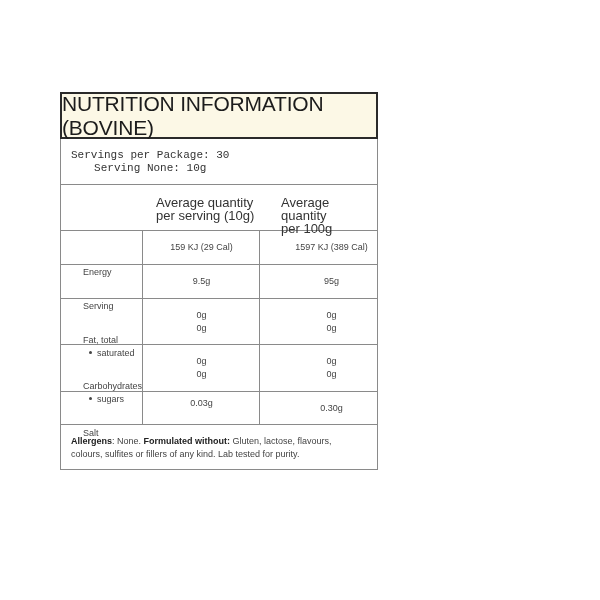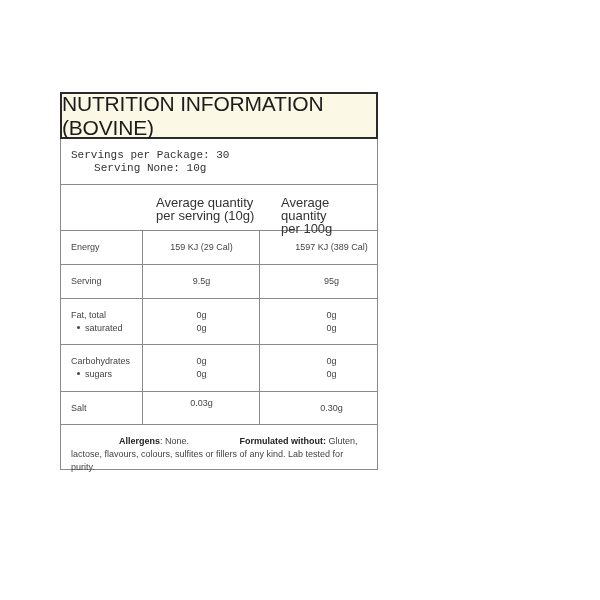--- a/index.html
+++ b/index.html
@@ -22,30 +22,30 @@
     .hline { position:absolute; left:0; width:316px; height:1px; background:#8a8a8a; }
     .vline { position:absolute; width:1px; background:#8a8a8a; }
     .colhead {
       position:absolute; top:103px;
       font-family:Liberation Sans, sans-serif; font-size:13px; line-height:13px; color:#333;
     }
     .cell {
       position:absolute; font-family:"Liberation Sans", sans-serif; font-size:9px;
       line-height:12.5px; color:#444;
     }
-    .label { left:10px; }
+    .label { left:22px;margin-top:25px; }
     .c1 { left:82px; width:117px; text-align:center; }
     .c2 { left:212px; width:117px; text-align:center; }
     .sub { padding-left:6px; }
     .bullet { display:inline-block; width:3px; height:3px; border-radius:50%; background:#444; margin-right:5px; vertical-align:middle; position:relative; top:-1px; }
     .footer {
       position:absolute; left:10px; top:342px; width:290px;
       font-family:"Liberation Sans", sans-serif; font-size:9px; line-height:13px; color:#444;
     }
-    .footer b { color:#222;margin-left:48px; }
+    .footer b { color:#222; }
   </style>
 </head>
 <body>
 
 <div class="panel">
   <div class="title-bar">NUTRITION INFORMATION (BOVINE)</div>
 
   <div class="servings">
     <div>Servings per Package: 30</div>
     <div>Serving None: 10g</div>

